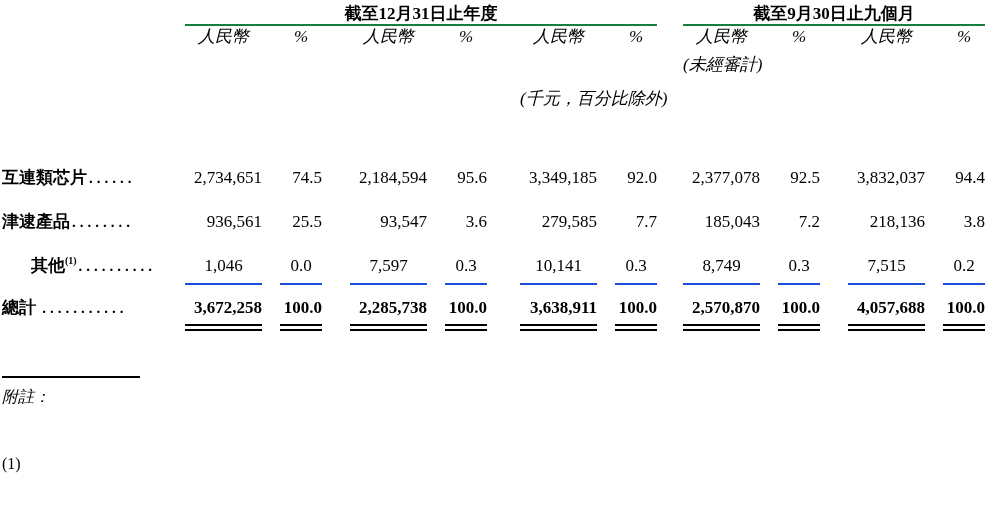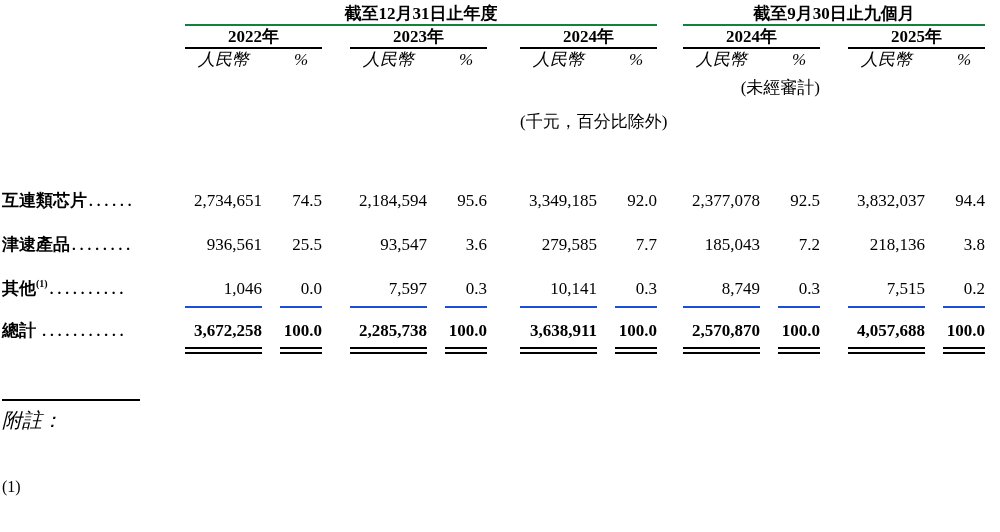--- a/index.html
+++ b/index.html
@@ -42,46 +42,47 @@
     border-bottom: 2px solid #000;
     padding-top: 11px;
     padding-bottom: 4px;
     white-space: nowrap;
   }
   td.ch  { font-style: italic; font-size: 16px; line-height: 20px; text-align: center; padding-top: 15px; white-space: nowrap; margin-top: 26px; }
   td.chp { font-style: italic; font-size: 15px; line-height: 20px; text-align: center; padding-top: 15px; }
   tr.r-unaud td { padding-top: 7px; }
   tr.r-thous td { padding-top: 13px; margin-left: 20px; }
   td.note-c {
+    font-style: italic;
     font-size: 15px;
     line-height: 20px;
-    text-align: right;
+    text-align: left;
     white-space: nowrap;
     padding-right: 25px;
   }
   tr.r-gap td { height: 36px; }
   
   tr.r-data td { padding-top: 22px; vertical-align: baseline; }
-  tr.r-rule td { padding-bottom: 7px; }
+  tr.r-rule td { padding-bottom: 7px; text-align: center; }
   tr.r-total td { padding-top: 12px; padding-bottom: 6px; font-weight: 700; vertical-align: baseline; }
   td.label-cell { font-size: 16px; white-space: nowrap; font-weight: bold; }
   td.num { text-align: right; white-space: nowrap; }
   td.u1 { border-bottom: 2px solid #1d4ed8; }
   td.u2 { border-bottom: 7px double #000; }
   span.dots { letter-spacing: 4px; font-size: 15px; padding-left: 2px; }
   sup.fn-sup { font-size: 10px; line-height: 0; }
   
   .note-sep {
     width: 138px; height: 0;
     border-top: 2px solid #000;
     margin: 45px 0 0 2px;
   }
   .fn-header {
     font-style: italic;
-    font-size: 20px;
+    font-size: 16px;
     line-height: 20px;
     margin: 9px 0 0 2px;
   }
   .fn-item {
     display: flex;
     margin: 46px 0 0 2px;
     font-size: 16px;
     line-height: 21px;
   }
   .fn-marker { width: 71px; flex: 0 0 71px; }
@@ -114,32 +115,20 @@
   </colgroup>
 
   <tbody>
       <tr>
     <td></td>
     <td class="sec" colspan="11">截至12月31日止年度</td>
     <td></td>
     <td class="sec" colspan="7">截至9月30日止九個月</td>
   </tr>
 
-  <tr>
-    <td></td>
-    <td class="yr" colspan="3">2022年</td>
-    <td></td>
-    <td class="yr" colspan="3">2023年</td>
-    <td></td>
-    <td class="yr" colspan="3">2024年</td>
-    <td></td>
-    <td class="yr" colspan="3">2024年</td>
-    <td></td>
-    <td class="yr" colspan="3">2025年</td>
-  </tr>
 
   <tr>
     <td></td>
     <td class="ch">人民幣</td>
         <td></td>
     <td class="chp">%</td>
     <td></td>
     <td class="ch">人民幣</td>
         <td></td>
     <td class="chp">%</td>

